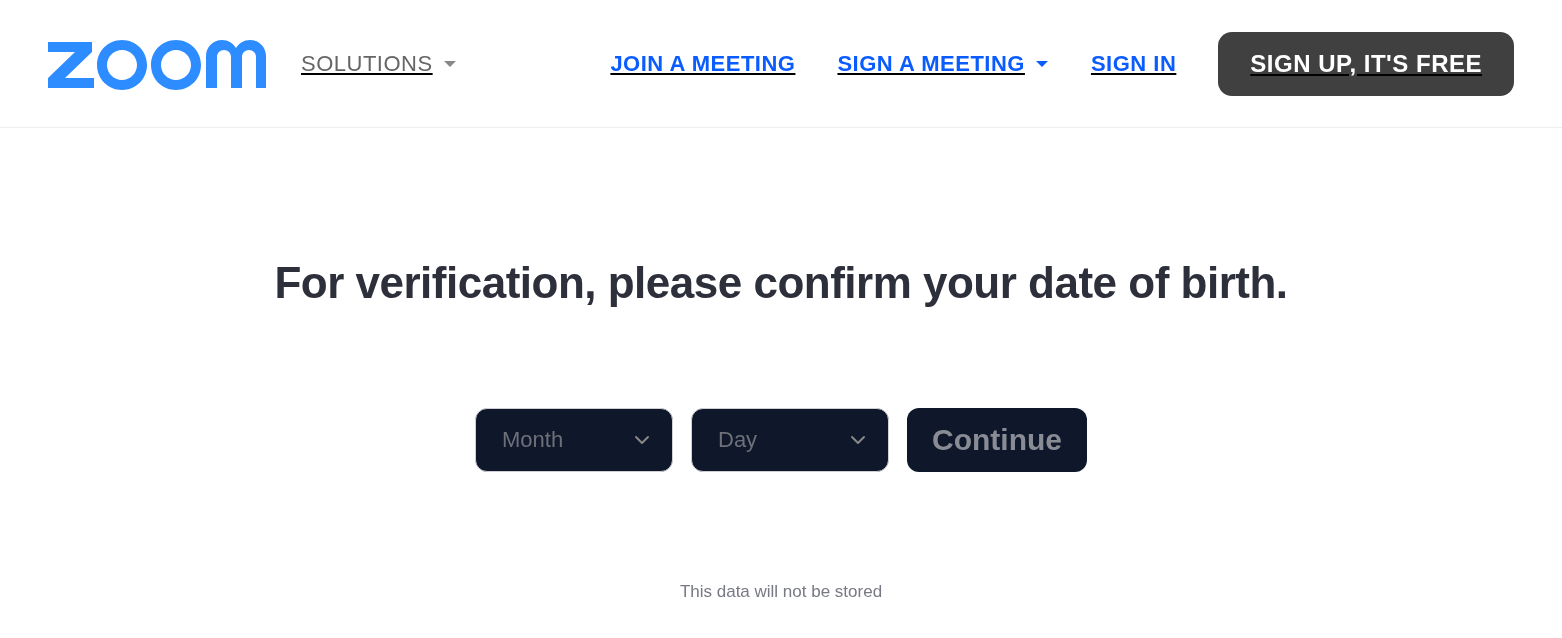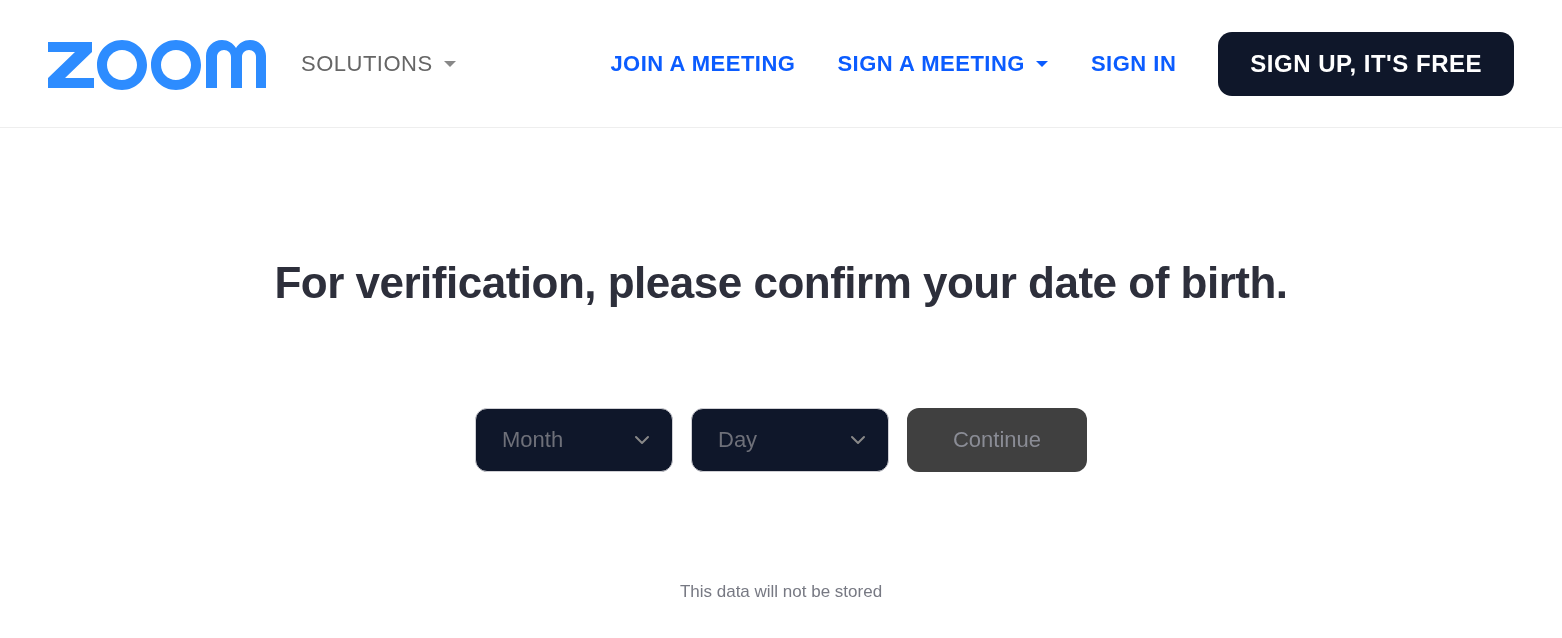--- a/index.html
+++ b/index.html
@@ -7,20 +7,21 @@
       font-family: -apple-system, BlinkMacSystemFont, "Segoe UI", Helvetica, Arial, sans-serif;
       background: #ffffff;
       width: 1562px;
     }
     .header {
       display: flex;
       align-items: center;
       padding: 0 48px;
       height: 128px;
       border-bottom: 1px solid #eeeeee;
+      text-decoration: underline;
     }
     .logo {
       display: flex;
       align-items: center;
       margin-right: 28px;
     }
     .logo svg { display: block; }
     .solutions {
       display: flex;
       align-items: center;
@@ -44,21 +45,21 @@
       color: #0b5cff;
       font-size: 22px;
       font-weight: 600;
       letter-spacing: 0.5px;
       cursor: pointer;
       display: flex;
       align-items: center;
     }
     .nav-link .caret { margin-left: 10px; display: inline-flex; }
     .signup-btn {
-      background: #0f172a;
+      background: #404040;
       color: #ffffff;
       font-size: 24px;
       font-weight: 600;
       letter-spacing: 0.5px;
       padding: 18px 32px;
       border-radius: 14px;
       cursor: pointer;
       border: none;
     }
     .main {
@@ -94,24 +95,24 @@
       color: #6e7079;
       font-size: 22px;
       font-weight: 400;
     }
     .select-box .chev { display: inline-flex; }
     .continue-btn {
       height: 64px;
       width: 180px;
       border: none;
       border-radius: 12px;
-      background: #404040;
+      background: #0f172a;
       color: #8a8c95;
-      font-size: 22px;
-      font-weight: 400;
+      font-size: 30px;
+      font-weight: 700;
       cursor: pointer;
     }
     .note {
       margin-top: 110px;
       color: #777983;
       font-size: 17px;
       font-weight: 400;
     }
   </style>
 </head>

